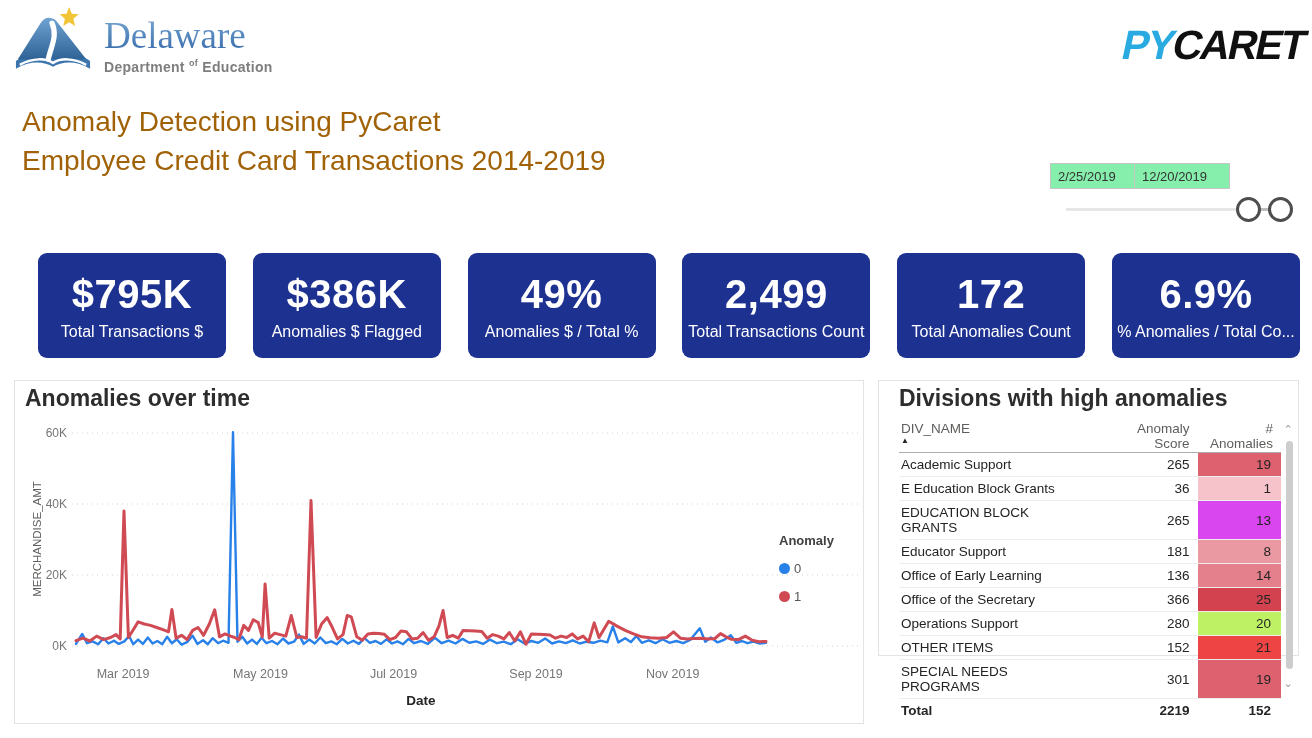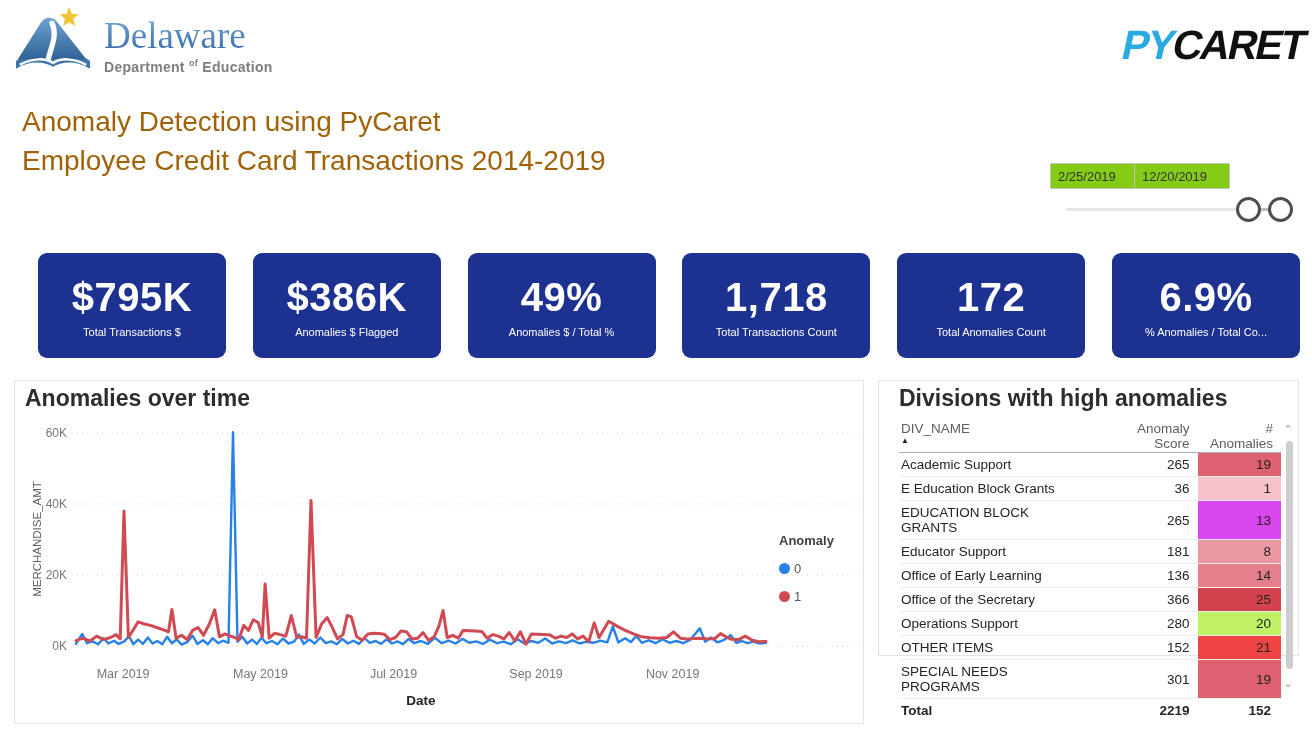--- a/index.html
+++ b/index.html
@@ -21,39 +21,39 @@
                   transform:skewX(-12deg); font-weight:800; font-size:41px;
                   letter-spacing:-2px; white-space:nowrap; }
   .py  { color:#29abe2; }
   .caret { color:#101010; }
 
   
   #page-title { left:22px; top:102px; font-size:28px; line-height:39px; color:#a16207; }
 
   
   .date-input { top:163px; width:96px; height:26px; border:1px solid #c4c4c4;
-                font-size:13px; color:#333; padding-left:7px; background:#84cc16;
+                font-size:13px; color:#333; padding-left:7px; background:#86efac;
                 font-family:"Liberation Sans", sans-serif; }
   #date-start { left:1050px; }
   #date-end   { left:1134px; }
   #slider-track { left:1066px; top:208px; width:222px; height:3px; background:#e6e6e6; }
   #slider-range { left:1248px; top:208px; width:33px; height:3px; background:#bdbdbd; }
   .slider-handle { top:197px; width:25px; height:25px; border-radius:50%;
                    background:#fff; border:3px solid #4d4d4d; }
   #slider-handle-start { left:1236px; }
   #slider-handle-end   { left:1268px; }
 
   
   #kpi-row { left:18px; top:253px; width:1282px; height:105px;
              display:flex; justify-content:space-between; }
   .kpi-card { width:188px; height:105px; background:#1d3191; border-radius:9px;
               color:#fff; text-align:center; display:flex; flex-direction:column;
               justify-content:center;margin-left:20px; }
   .kpi-value { font-size:40px; font-weight:700; line-height:46px; letter-spacing:.5px; }
-  .kpi-label { font-size:11px; margin-top:6px; white-space:nowrap; }
+  .kpi-label { font-size:16px; margin-top:6px; white-space:nowrap; }
 
   
   .panel { background:#fff; border:1px solid #e3e3e3; }
   #chart-panel { left:14px;  top:380px; width:850px; height:344px; }
   #table-panel { left:878px; top:380px; width:421px; height:276px; }
   .panel-title { position:absolute; left:10px; top:4px; font-size:23px;
                  font-weight:600; color:#2d2d2d; }
   #table-panel .panel-title { left:20px; }
 
   
@@ -127,21 +127,21 @@
     </div>
     <div class="kpi-card">
       <div class="kpi-value">$386K</div>
       <div class="kpi-label">Anomalies $ Flagged</div>
     </div>
     <div class="kpi-card">
       <div class="kpi-value">49%</div>
       <div class="kpi-label">Anomalies $ / Total %</div>
     </div>
     <div class="kpi-card">
-      <div class="kpi-value">1,718</div>
+      <div class="kpi-value">2,499</div>
       <div class="kpi-label">Total Transactions Count</div>
     </div>
     <div class="kpi-card">
       <div class="kpi-value">172</div>
       <div class="kpi-label">Total Anomalies Count</div>
     </div>
     <div class="kpi-card">
       <div class="kpi-value">6.9%</div>
       <div class="kpi-label">% Anomalies / Total Co...</div>
     </div>

